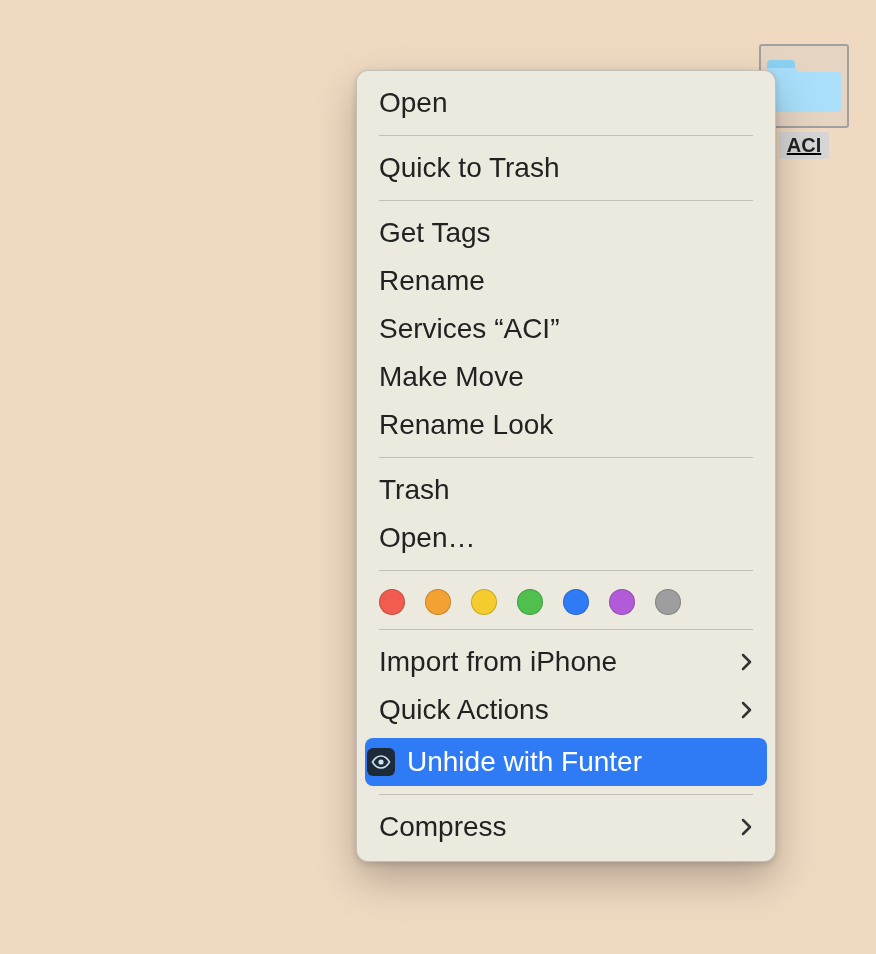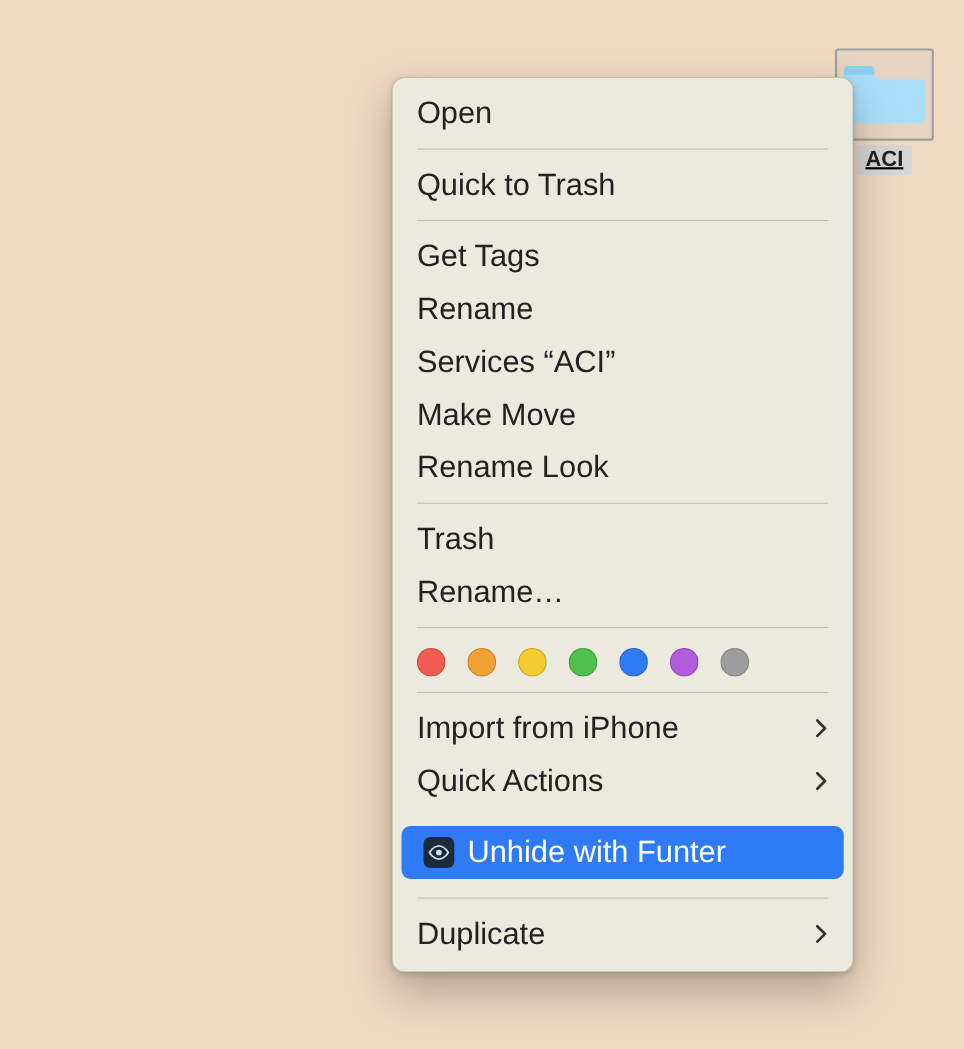--- a/index.html
+++ b/index.html
@@ -70,23 +70,23 @@
     .menu-item .arrow {
       position: absolute;
       right: 22px;
       top: 50%;
       transform: translateY(-50%);
       color: #333;
     }
     .menu-item.highlight {
       background: #2f7bf6;
       color: #fff;
-      margin: 17px 8px;
+      margin: 4px 8px;
       border-radius: 8px;
-      padding: 8px 20px;
+      padding: 8px 2px;
     }
     .funter-icon {
       width: 28px; height: 28px;
       background: #1d2a3a;
       border-radius: 6px;
       display: flex;
       align-items: center;
       justify-content: center;
     }
     .menu-sep {
@@ -148,21 +148,21 @@
   <div class="menu-item">
     <span>Rename Look</span>
   </div>
 
   <div class="menu-sep"></div>
 
   <div class="menu-item">
     <span>Trash</span>
   </div>
   <div class="menu-item">
-    <span>Rename…</span>
+    <span>Open…</span>
   </div>
 
   <div class="menu-sep"></div>
 
   <div class="tag-row">
     <div class="tag-dot" style="background:#f25b4f"></div>
     <div class="tag-dot" style="background:#f2a133"></div>
     <div class="tag-dot" style="background:#f5cc2e"></div>
     <div class="tag-dot" style="background:#4fbf4d"></div>
     <div class="tag-dot" style="background:#2f7bf6"></div>
@@ -197,21 +197,21 @@
         <path d="M10 1 C5 1 1.5 7 1.5 7 s3.5 6 8.5 6 8.5-6 8.5-6 S15 1 10 1z" fill="none" stroke="#cfe0ef" stroke-width="1.6"></path>
         <circle cx="10" cy="7" r="2.6" fill="#cfe0ef"></circle>
       </svg>
     </span>
     <span>Unhide with Funter</span>
   </div>
 
   <div class="menu-sep"></div>
 
   <div class="menu-item">
-    <span>Duplicate</span>
+    <span>Compress</span>
     <span class="arrow">
       <svg width="12" height="18" viewBox="0 0 12 18">
           <path d="M2 2 l7 7 -7 7" stroke="currentColor" stroke-width="2.5" fill="none" stroke-linecap="round" stroke-linejoin="round"></path>
         </svg>
     </span>
   </div>
 
 </div>
 
 </body></html>

